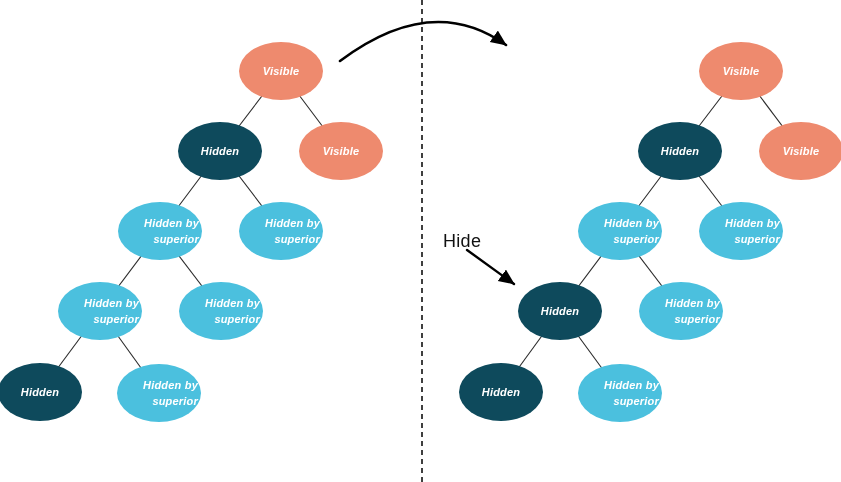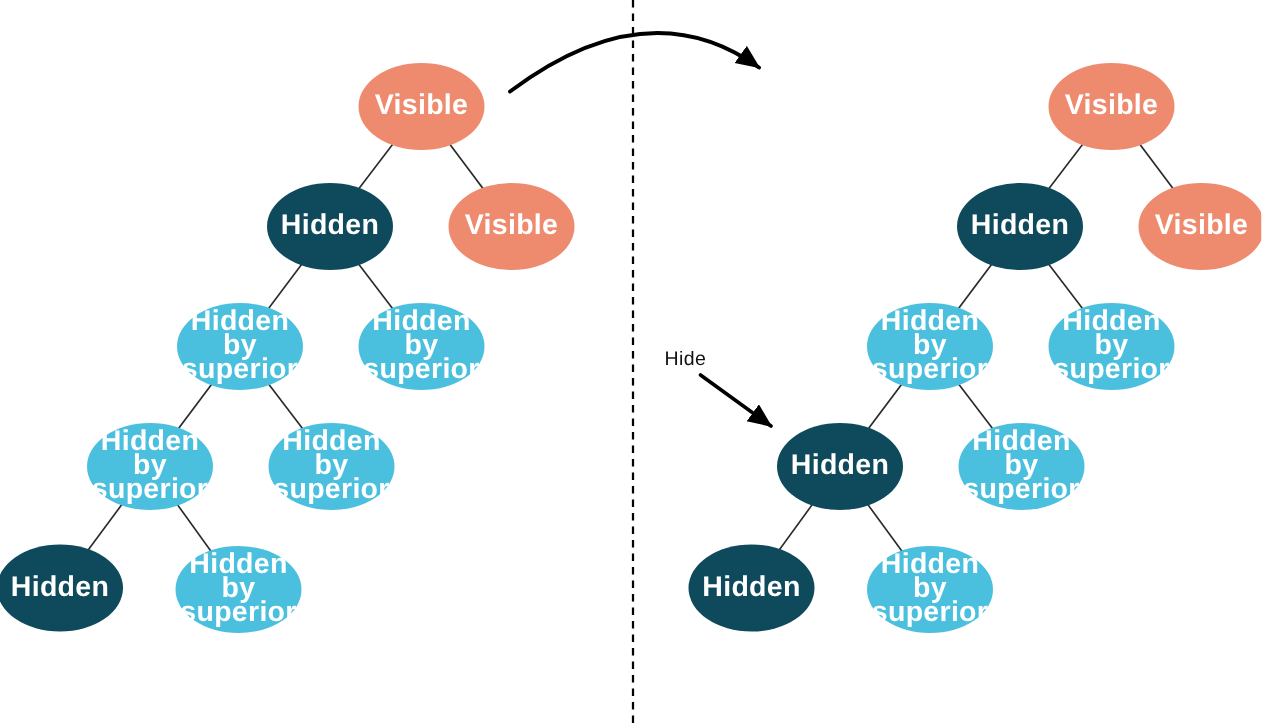--- a/index.html
+++ b/index.html
@@ -31,36 +31,37 @@
     pointer-events: none;
   }
   .node {
     position: absolute;
     width: 84px;
     height: 58px;
     border-radius: 50%;
     display: flex;
     align-items: center;
     justify-content: center;
-    text-align: center;
+    text-align: right;
     box-sizing: border-box;
     padding: 0 3px;
     color: #FFFFFF;
-    font-size: 19px;
+    font-size: 11px;
     line-height: 16px;
     font-weight: bold;
     letter-spacing: 0.2px;
+    font-style: italic;
   }
   .hide-label {
     position: absolute;
     left: 443px;
     top: 231px;
     z-index: 2;
     color: #111111;
-    font-size: 13px;
+    font-size: 18px;
     font-weight: normal;
     letter-spacing: 0.3px;
   }
 </style>
 </head>
 <body>
 
 <div class="canvas">
   <svg width="841" height="482" viewBox="0 0 841 482">
     <defs>

